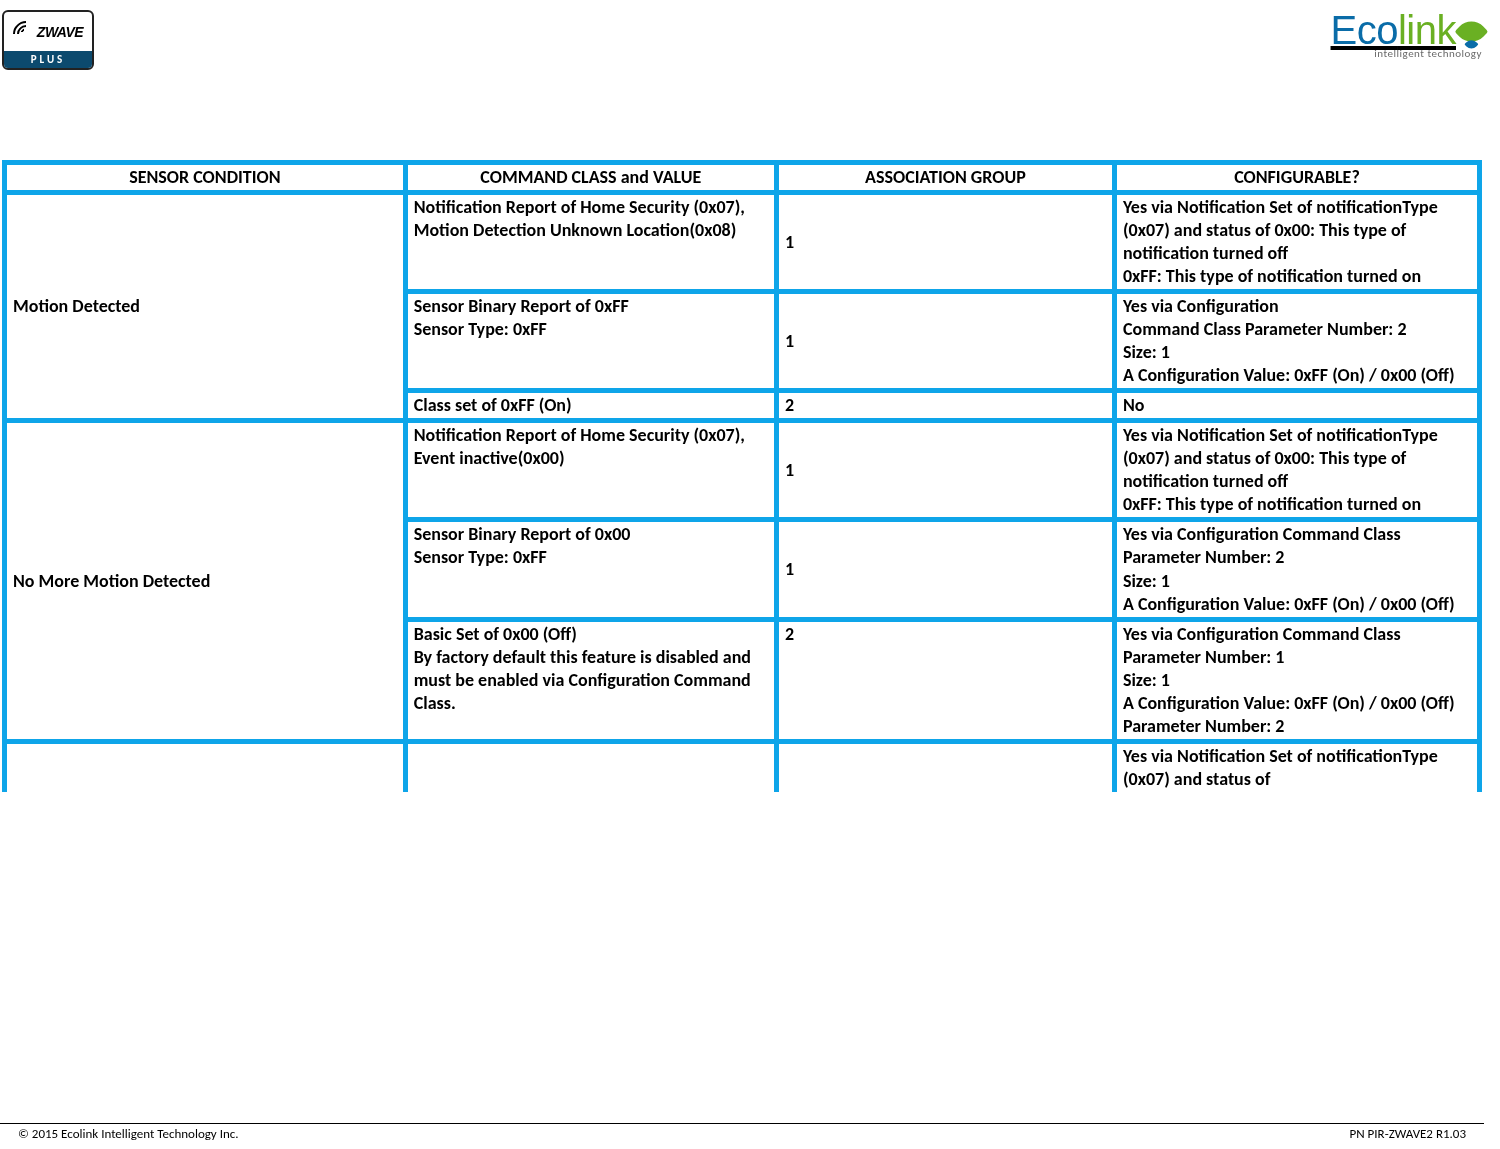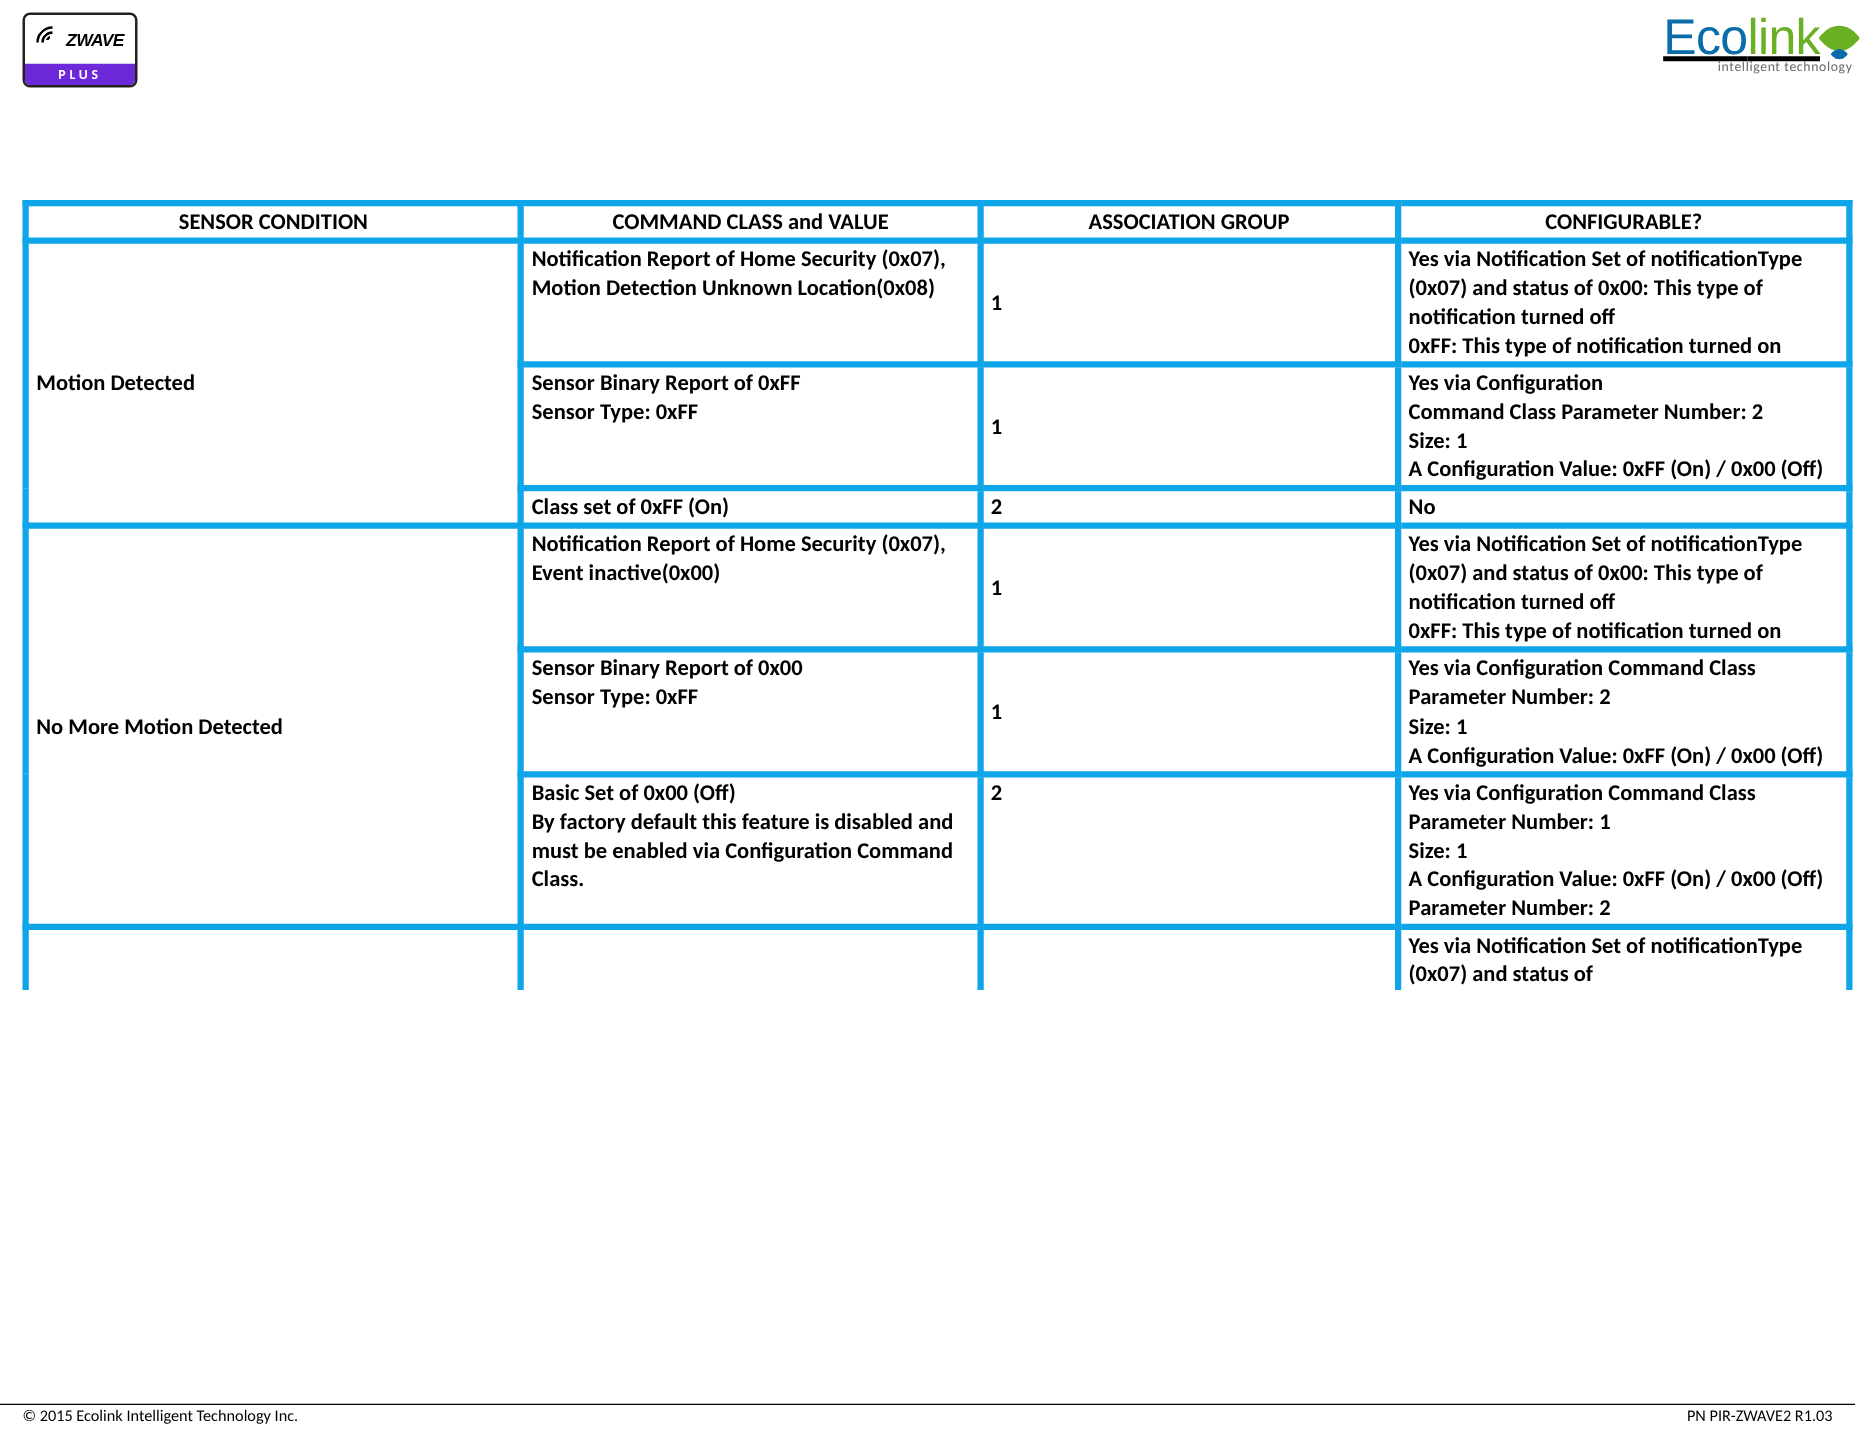--- a/index.html
+++ b/index.html
@@ -8,21 +8,21 @@
     padding: 0;
     font-family: Calibri, "Segoe UI", Arial, sans-serif;
     font-size: 18px;
     color: #000;
     background: #fff;
     width: 1500px;
     height: 1149px;
     position: relative;
   }
   .page {
-    padding: 10px 18px 0 18px;
+    padding: 10px 18px 0 2px;
   }
   .header {
     display: flex;
     justify-content: space-between;
     align-items: flex-start;
     height: 80px;
   }
   .zwave-badge {
     width: 92px;
     height: 60px;
@@ -60,21 +60,21 @@
   .zwave-waves::after  { width: 14px; height: 14px; top: 4px; left: 4px; }
   .zwave-waves .w3     { width: 6px;  height: 6px;  top: 8px; left: 8px; border-width:2px;}
   .zwave-text {
     font-family: Arial, sans-serif;
     font-weight: 700;
     font-size: 14px;
     letter-spacing: -0.5px;
     font-style: italic;
   }
   .zwave-bottom {
-    background: #6d28d9;
+    background: #0c4a6e;
     color: #fff;
     text-align: center;
     font-size: 11px;
     font-weight: 700;
     letter-spacing: 3px;
     padding: 2px 0;
   }
   .ecolink-logo {
     text-align: right;
     line-height: 1;

